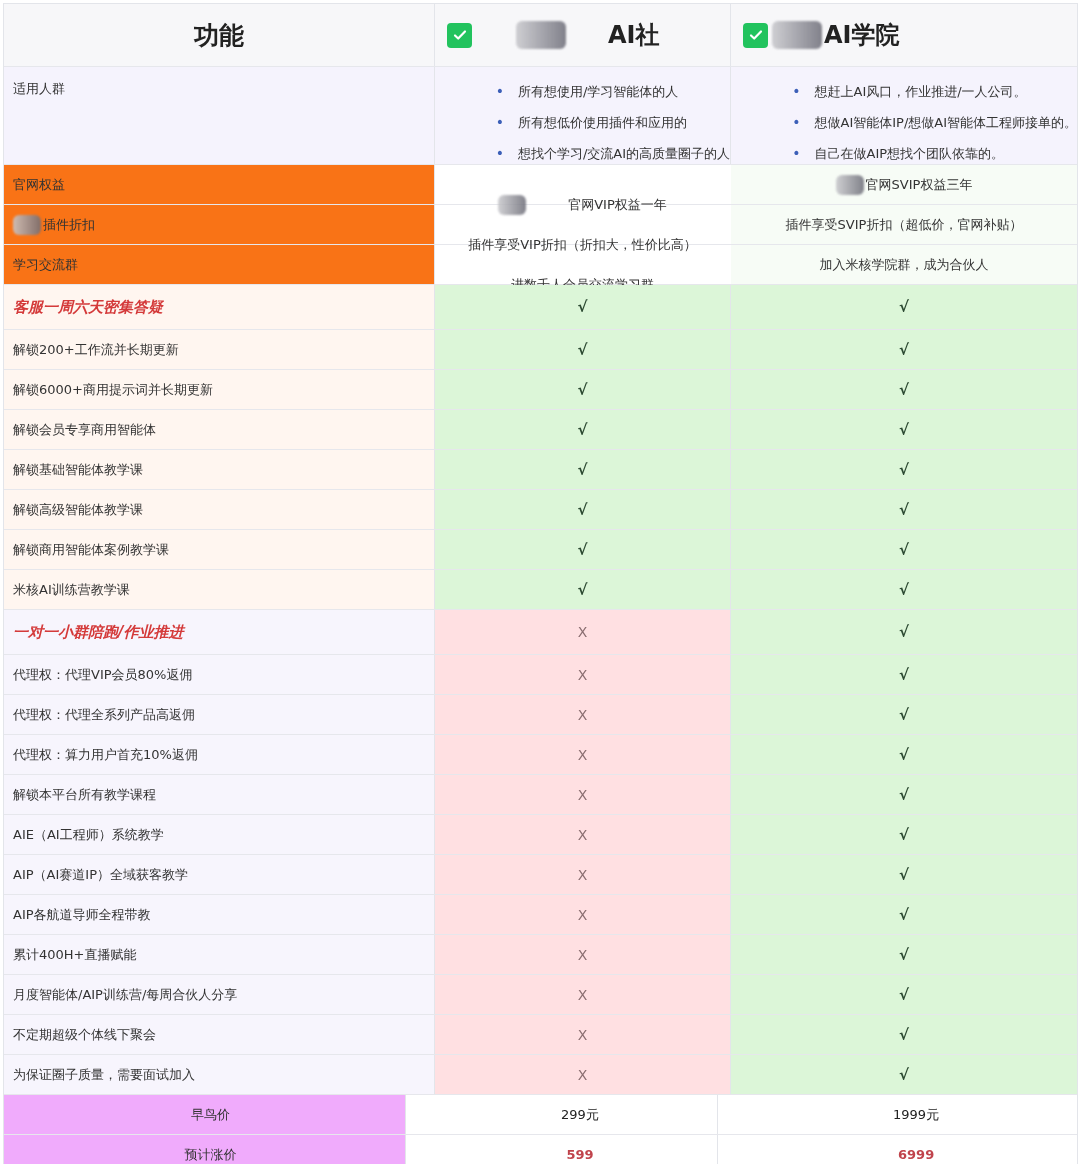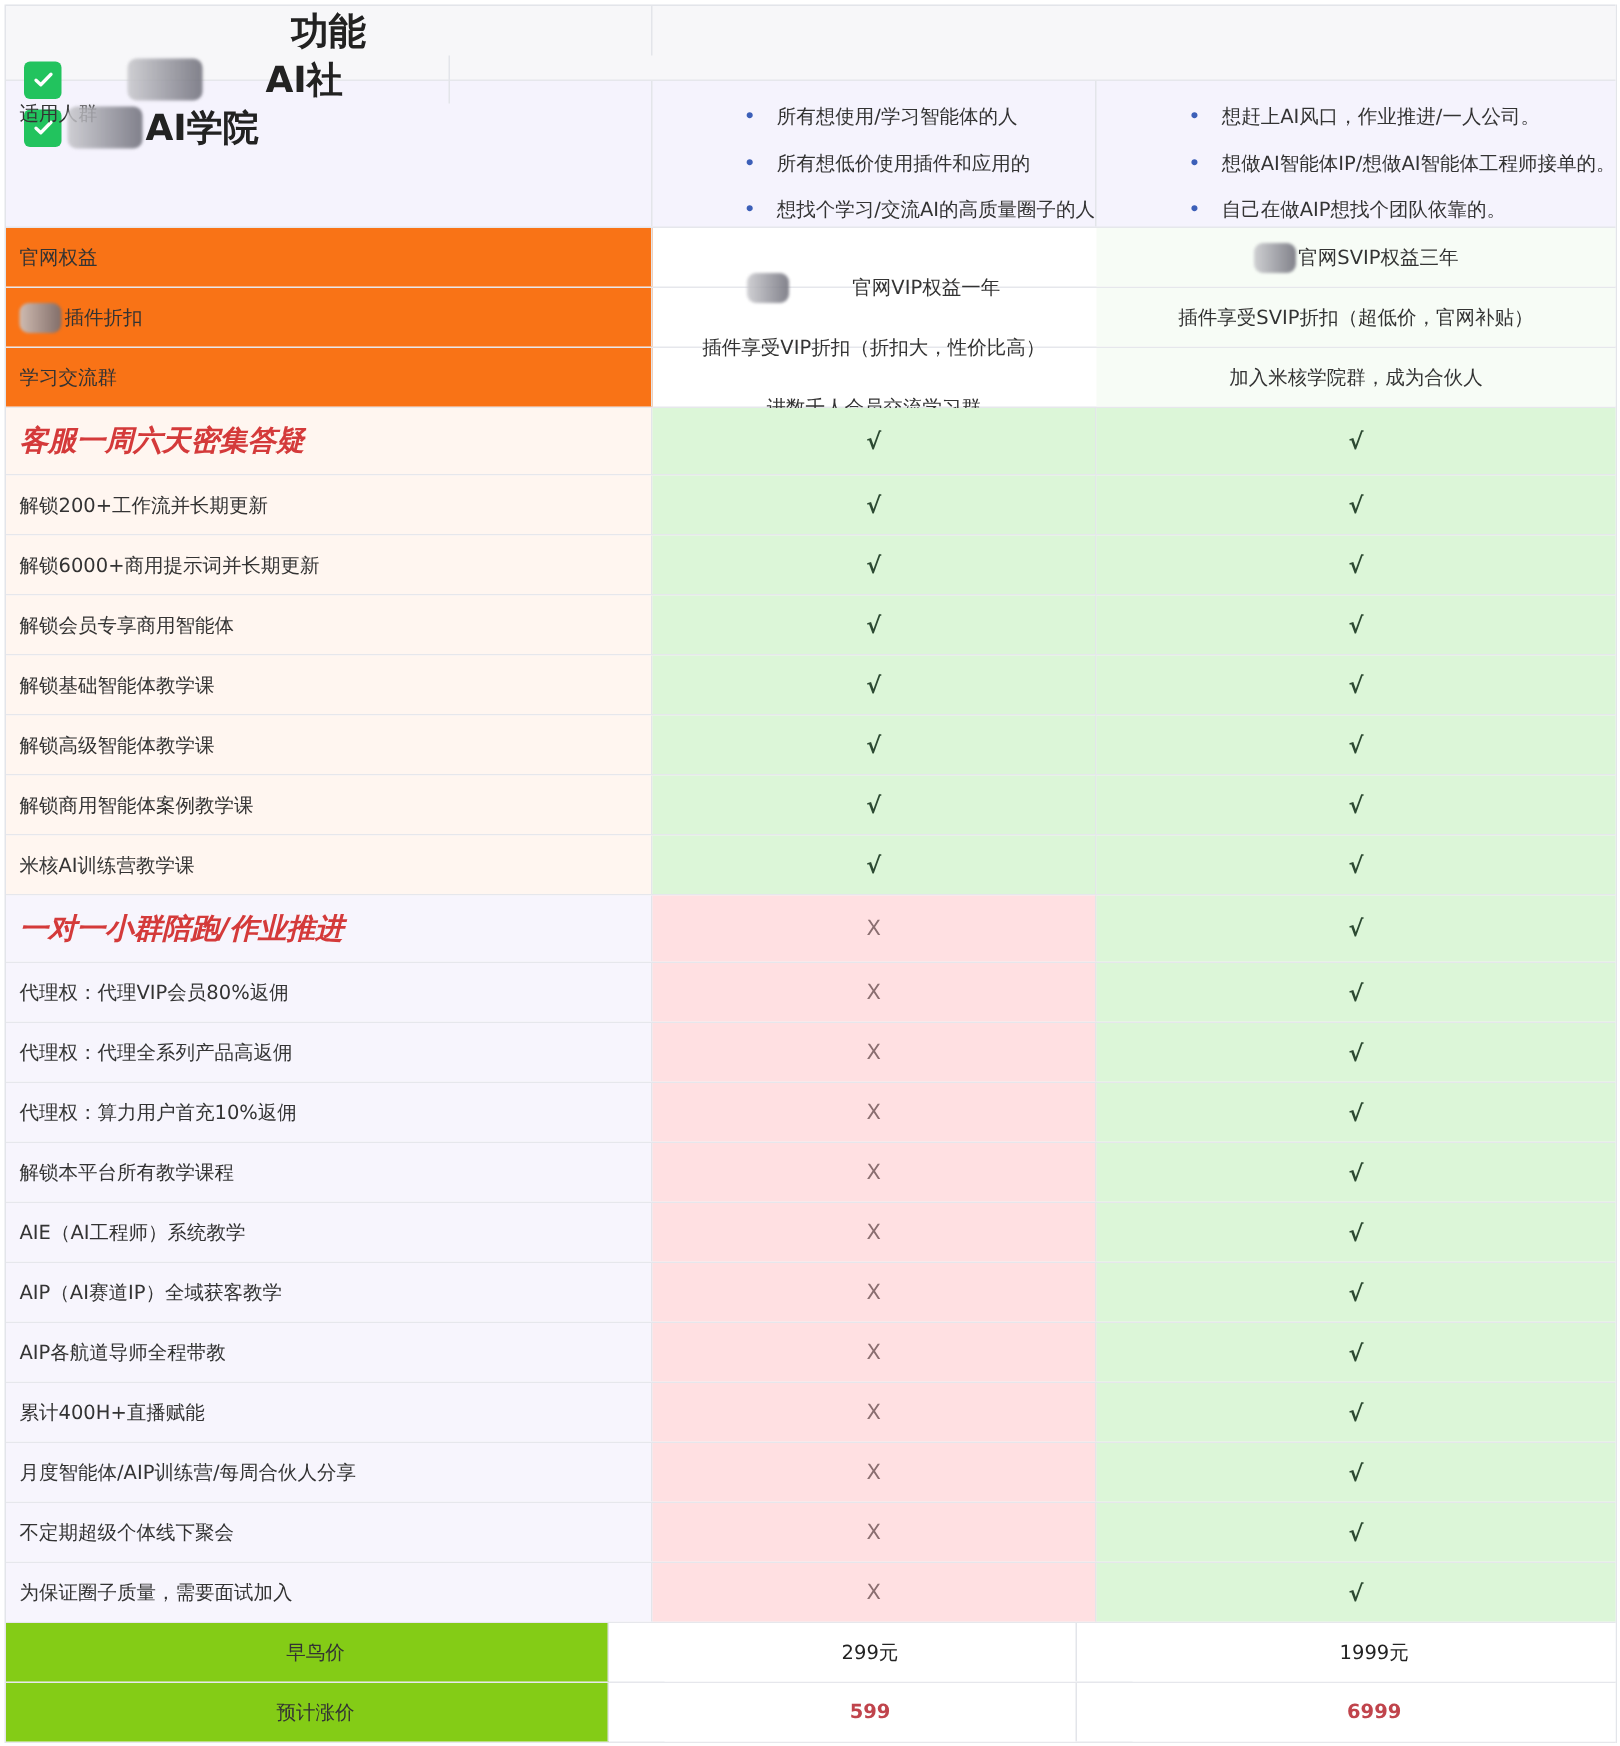--- a/index.html
+++ b/index.html
@@ -9,21 +9,21 @@
       position: absolute; left: 3px; top: 3px; width: 1075px;
       border-left: 1px solid #e3e5ea; border-right: 1px solid #e3e5ea;
     }
     .row { display: flex; width: 100%; border-bottom: 1px solid #e6e7ec; }
     .cell { display: flex; align-items: center; font-size: 13px; color: #333; }
     .c1 { width: 431px; padding-left: 9px; border-right: 1px solid #e3e5ea; }
     .c2 { width: 296px; justify-content: center; border-right: 1px solid #e3e5ea; gap: 40px; }
     .c3 { width: 346px; justify-content: center; }
 
     
-    .hdr { height: 51px; background: #f7f7f9; border-top: 1px solid #e3e5ea; flex-direction: column; }
+    .hdr { height: 64px; background: #f7f7f9; border-top: 1px solid #e3e5ea; }
     .hdr .c1 { justify-content: center; padding-left: 0; font-size: 25px; font-weight: bold; color: #222; }
     .hdr .c2, .hdr .c3 { justify-content: flex-start; padding-left: 12px; font-size: 24px; font-weight: bold; color: #222; }
     .chk { width: 25px; height: 25px; background: #22c35e; border-radius: 4px; display: inline-flex; align-items: center; justify-content: center; margin-right: 4px; }
     .blur { display: inline-block; width: 50px; height: 28px; background: linear-gradient(90deg,#c8c8cc,#9a9aa2 50%,#6d6d78); border-radius: 6px; filter: blur(1px); opacity: .85; margin-right: 2px; }
     .blur.sm { width: 28px; height: 20px; }
 
     
     .aud { height: 98px; background: #f5f3fd; }
     .aud .c1 { align-items: flex-start; padding-top: 13px; }
     .aud ul { list-style: none; align-self: flex-start; padding-top: 9px; }
@@ -33,24 +33,24 @@
 
     .r40 { height: 40px; }
     .r44 { height: 45px; }
     .blueL { background: #f97316; }
     .pinkC { background: #ffecec; margin-top: 40px; }
     .whiteG { background: #f7fcf6; }
     .peachL { background: #fff6f0; }
     .lavL { background: #f7f5fd; }
     .greenC { background: #dcf6d8; }
     .redC { background: #ffe0e2; }
-    .yellowL { background: #84cc16; justify-content: center; padding-left: 12px; }
+    .yellowL { background: #f0abfc; justify-content: center; padding-left: 12px; }
     .whiteC { background: #ffffff; margin-left: 37px; }
 
-    .section { font-size: 19px; font-weight: bold; font-style: italic; color: #d43a3a; }
+    .section { font-size: 15px; font-weight: bold; font-style: italic; color: #d43a3a; }
     .tick { font-size: 15px; font-weight: bold; color: #2c4a32; }
     .cross { font-size: 14px; color: #8a6e70; }
     .price { font-size: 13px; color: #222; }
     .price-red { font-size: 13px; font-weight: bold; color: #c0444c; }
   </style>
 </head>
 <body>
 
 <div class="table">
 

